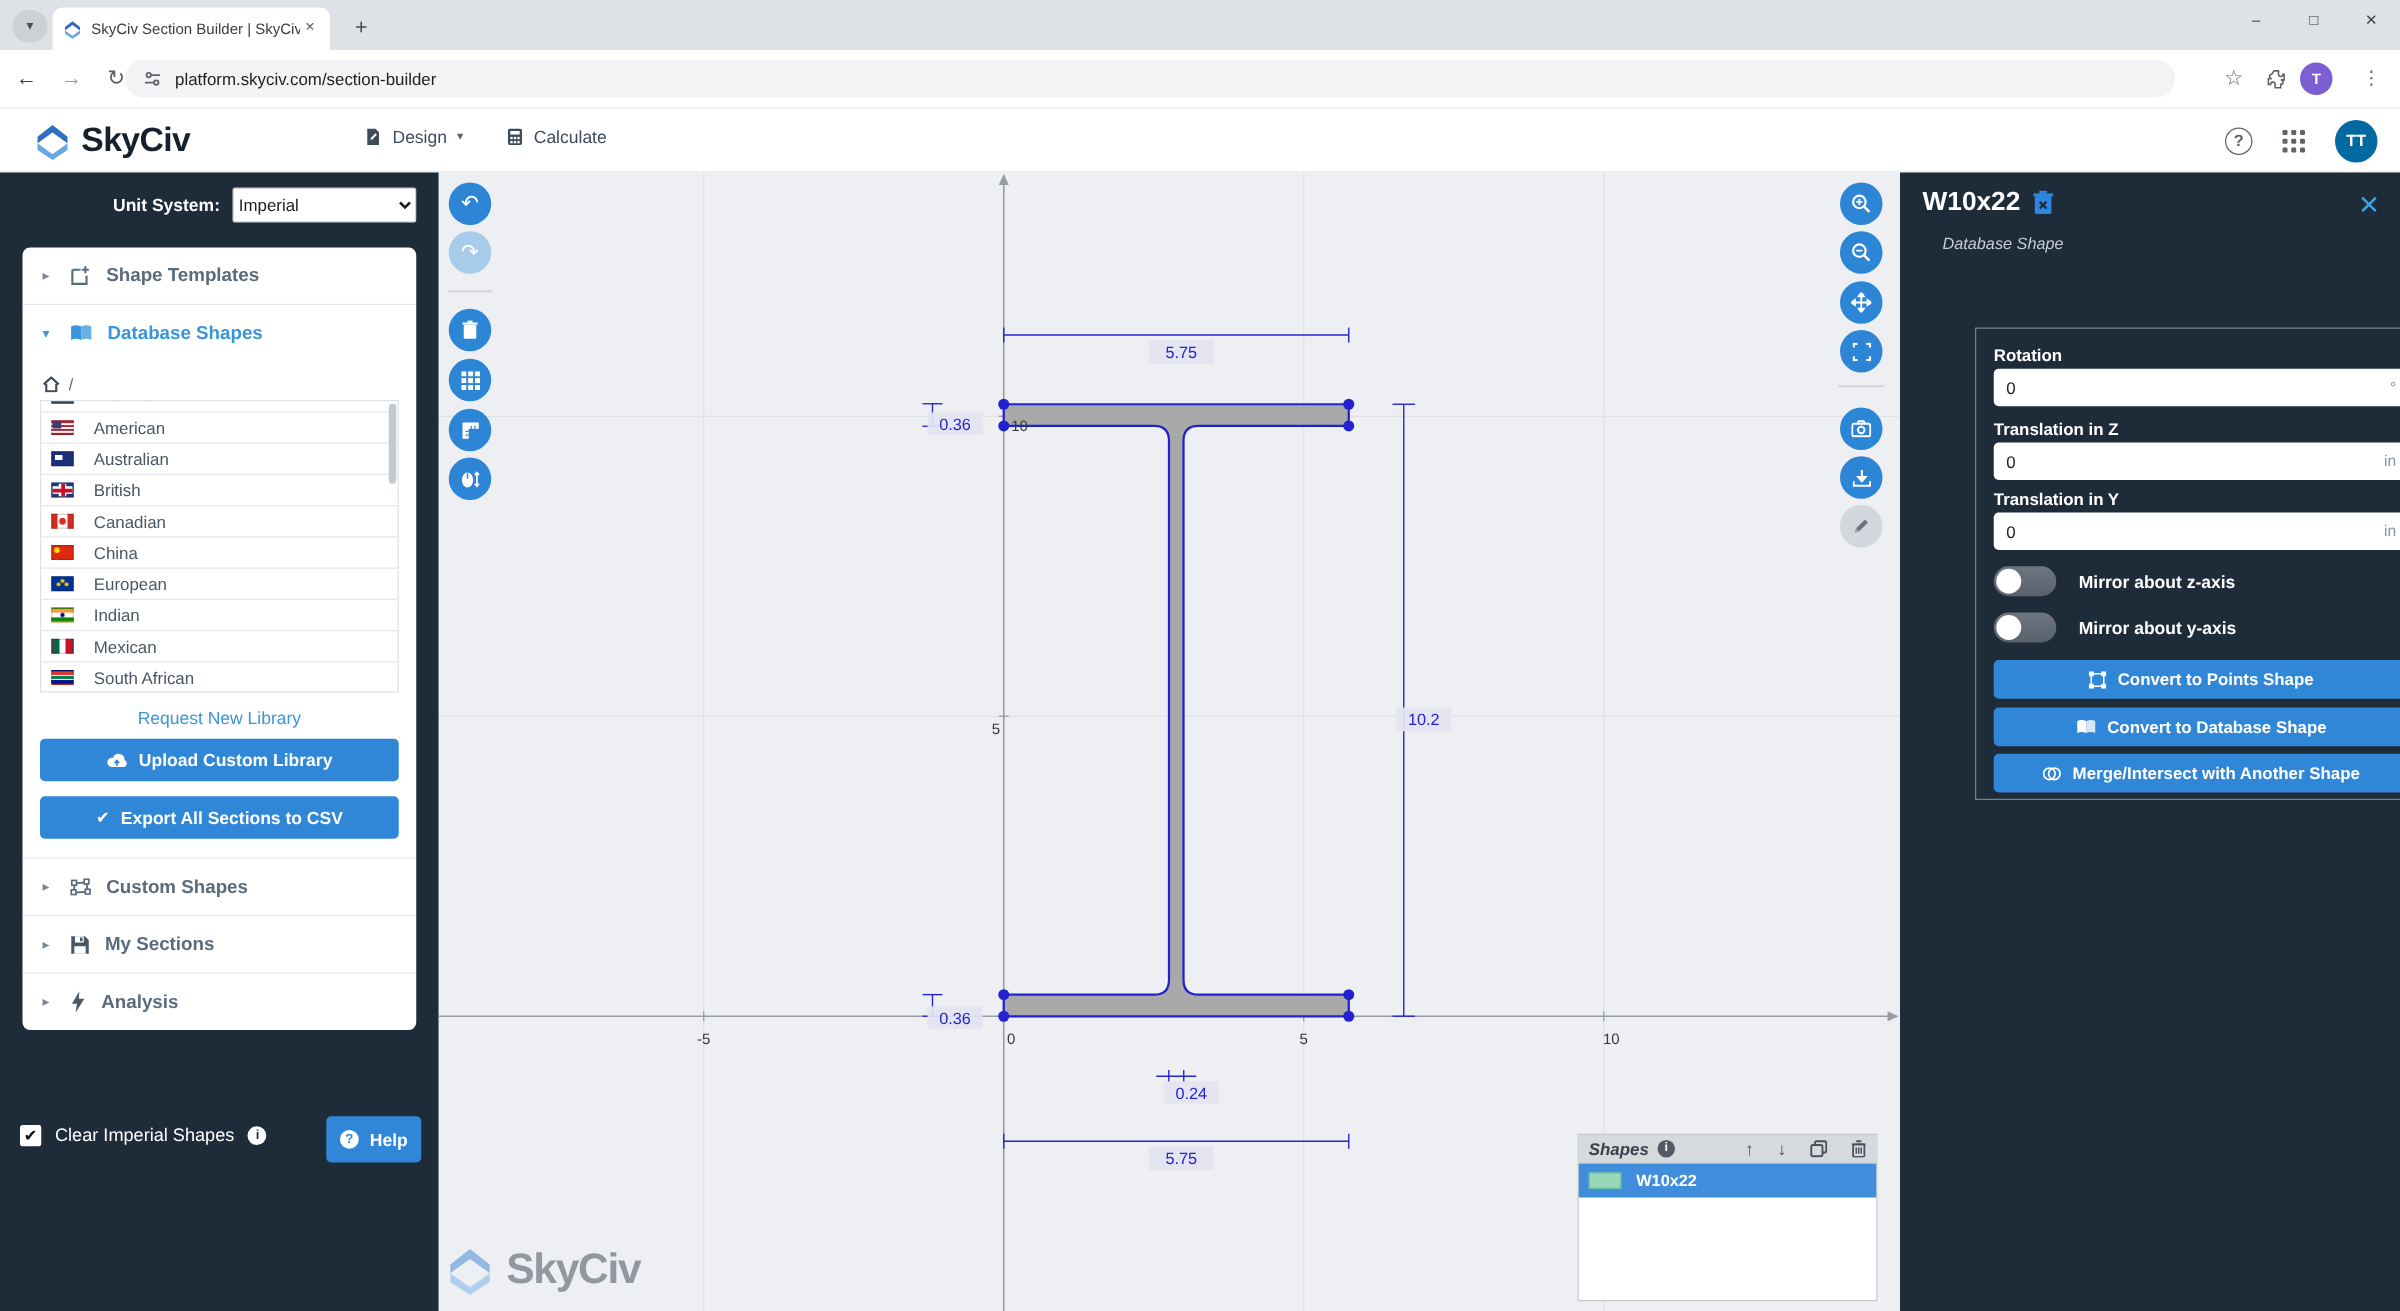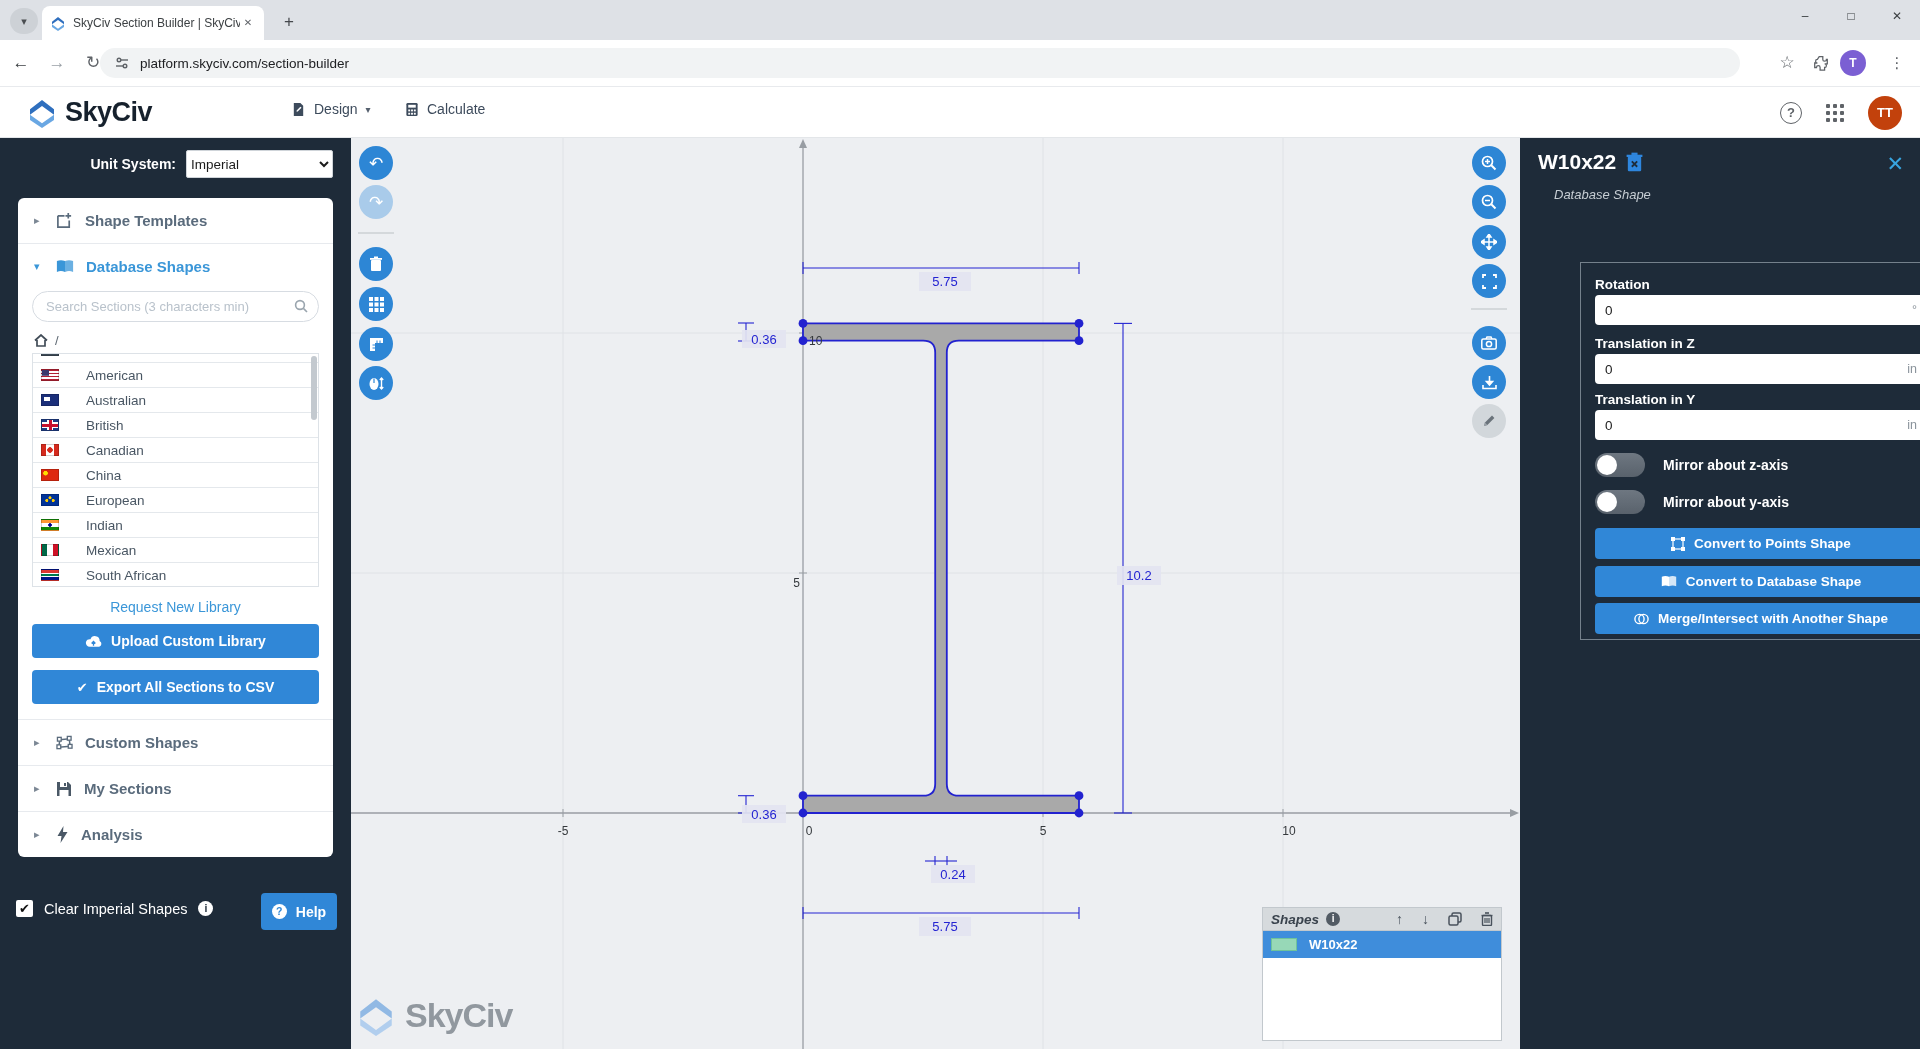--- a/index.html
+++ b/index.html
@@ -24,40 +24,40 @@
 
   
   .appheader{position:absolute;left:0;top:86px;width:1920px;height:52px;background:#fff;border-top:1px solid #e8eaed;border-bottom:1px solid #e3e6e9;}
   .brand{position:absolute;left:26px;top:9px;display:flex;align-items:center;gap:7px;}
   .brand-text{font-size:27px;font-weight:800;color:#16212d;letter-spacing:-0.5px;}
   .menu-item{position:absolute;top:14px;display:flex;align-items:center;gap:8px;font-size:14px;color:#3d4b5c;}
   .hdr-right{position:absolute;right:18px;top:9px;display:flex;align-items:center;gap:24px;}
   .help-circ{width:22px;height:22px;border:1.6px solid #5f6368;border-radius:50%;color:#5f6368;font-size:13px;font-weight:bold;text-align:center;line-height:20px;}
   .apps-grid{width:18px;height:18px;display:grid;grid-template-columns:repeat(3,1fr);gap:2.5px;}
   .apps-grid i{background:#5f6368;border-radius:1px;}
-  .tt-avatar{width:34px;height:34px;border-radius:50%;background:#c2410c;color:#fff;font-size:13px;font-weight:bold;text-align:center;line-height:34px;}
+  .tt-avatar{width:34px;height:34px;border-radius:50%;background:#0369a1;color:#fff;font-size:13px;font-weight:bold;text-align:center;line-height:34px;}
 
   
   .sidebar{position:absolute;left:0;top:138px;width:351px;height:911px;background:#1e2b39;}
   .unit-row{position:absolute;left:0;top:12px;width:351px;display:flex;align-items:center;justify-content:flex-end;gap:10px;padding-right:18px;}
   .unit-label{color:#fff;font-size:14px;font-weight:bold;}
   .unit-select{width:147px;height:28px;font-size:13.5px;border:1px solid #cfd4d9;border-radius:2px;background:#fff;color:#1c1c1c;}
   .side-card{position:absolute;left:18px;top:60px;width:315px;background:#fff;border-radius:6px;overflow:hidden;}
   .sec-row{display:flex;align-items:center;gap:12px;padding:14px 16px;border-top:1px solid #e7eaee;}
   .sec-row:first-child{border-top:none;}
   .caret{font-size:11px;color:#7b8794;width:10px;}
   .sec-label{font-size:15px;font-weight:bold;color:#5a6b7c;}
   .sec-blue .caret,.sec-blue .sec-label{color:#3a96d8;}
   .search-wrap{margin:2px 14px 0;position:relative;}
   .search-input{width:100%;height:31px;border:1px solid #d7dce2;border-radius:16px;padding:0 30px 0 13px;font-size:13px;color:#333;background:#fff;}
   .search-input::placeholder{color:#b9c2cb;}
   .search-ico{position:absolute;right:11px;top:8px;}
   .crumb{display:flex;align-items:center;gap:7px;margin:11px 16px 5px;font-size:13px;color:#5b6670;}
   .lib-list{margin:2px 14px 0;border:1px solid #dde2e7;overflow:hidden;position:relative;height:234px;}
-  .lib-item{display:flex;align-items:center;gap:27px;height:25px;padding:0 0 0 8px;border-top:1px solid #e4e8ec;font-size:13.5px;color:#495663;}
+  .lib-item{display:flex;align-items:center;gap:16px;height:25px;padding:0 0 0 8px;border-top:1px solid #e4e8ec;font-size:13.5px;color:#495663;}
   .lib-item:first-child{border-top:none;margin-top:-17px;}
   .fl{width:18px;height:12px;border:1px solid rgba(0,0,0,.18);flex:0 0 auto;}
   .fl-aluminum{background:#3d4a56;}
   .fl-american{background:linear-gradient(#3c3b6e,#3c3b6e) 0 0/45% 58% no-repeat,repeating-linear-gradient(#b22234 0 1.5px,#fff 1.5px 3px);}
   .fl-australian{background:linear-gradient(#fff,#fff) 2px 2px/6px 4px no-repeat,#1b2f7a;}
   .fl-british{background:linear-gradient(#c8102e,#c8102e) 50% 0/3px 100% no-repeat,linear-gradient(#c8102e,#c8102e) 0 50%/100% 3px no-repeat,linear-gradient(#fff,#fff) 50% 0/6px 100% no-repeat,linear-gradient(#fff,#fff) 0 50%/100% 6px no-repeat,#1f3c83;}
   .fl-canadian{background:radial-gradient(circle at 50% 50%,#d52b1e 0 2.5px,transparent 3px),linear-gradient(90deg,#d52b1e 0 27%,#fff 27% 73%,#d52b1e 73%);}
   .fl-china{background:radial-gradient(circle at 22% 32%,#ffde00 0 2px,transparent 2.6px),#de2910;}
   .fl-european{background:radial-gradient(circle at 50% 28%,#fc0 0 1.2px,transparent 1.8px),radial-gradient(circle at 30% 55%,#fc0 0 1.2px,transparent 1.8px),radial-gradient(circle at 70% 55%,#fc0 0 1.2px,transparent 1.8px),#039;}
   .fl-indian{background:radial-gradient(circle at 50% 50%,#008 0 1.5px,transparent 2px),linear-gradient(#f93 0 33%,#fff 33% 66%,#128807 66%);}
@@ -230,27 +230,20 @@
 
       <div class="sec-row sec-blue" style="border-top:1px solid #e7eaee;">
         <span class="caret">▾</span>
         <svg width="18" height="15" viewBox="0 0 20 16">
           <path d="M1 2 q4.5-2 9 0 v12 q-4.5-2-9 0 z" fill="#3a96d8"></path>
           <path d="M19 2 q-4.5-2-9 0 v12 q4.5-2 9 0 z" fill="#3a96d8" opacity=".75"></path>
         </svg>
         <span class="sec-label">Database Shapes</span>
       </div>
 
-      <div class="search-wrap">
-        <input class="search-input" placeholder="Search Sections (3 characters min)" style="">
-        <svg class="search-ico" width="14" height="14" viewBox="0 0 14 14">
-          <circle cx="6" cy="6" r="4.4" fill="none" stroke="#9aa5ae" stroke-width="1.6"></circle>
-          <line x1="9.4" y1="9.4" x2="13" y2="13" stroke="#9aa5ae" stroke-width="1.6"></line>
-        </svg>
-      </div>
 
       <div class="crumb">
         <svg width="14" height="13" viewBox="0 0 14 13">
           <path d="M1 6.5 L7 1 L13 6.5 M3 6 v6 h8 v-6" fill="none" stroke="#414c57" stroke-width="1.7"></path>
         </svg>
         <span>/</span>
       </div>
 
       <div class="lib-list">
         <div class="lib-item">

